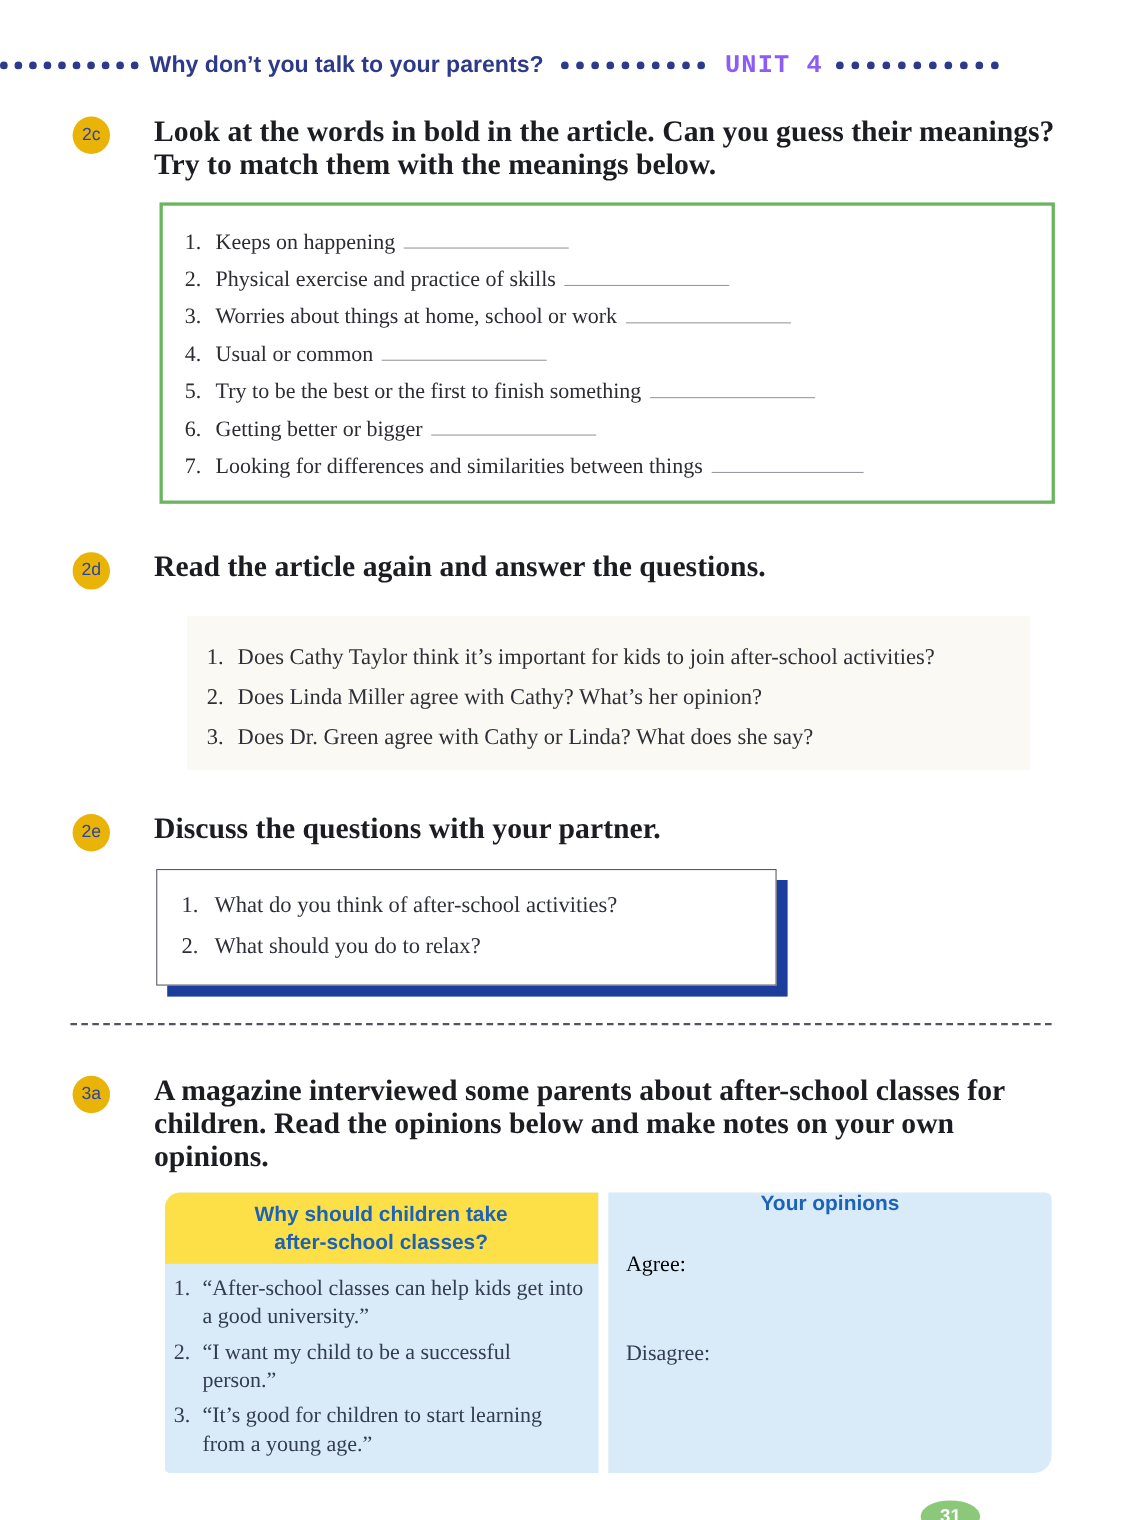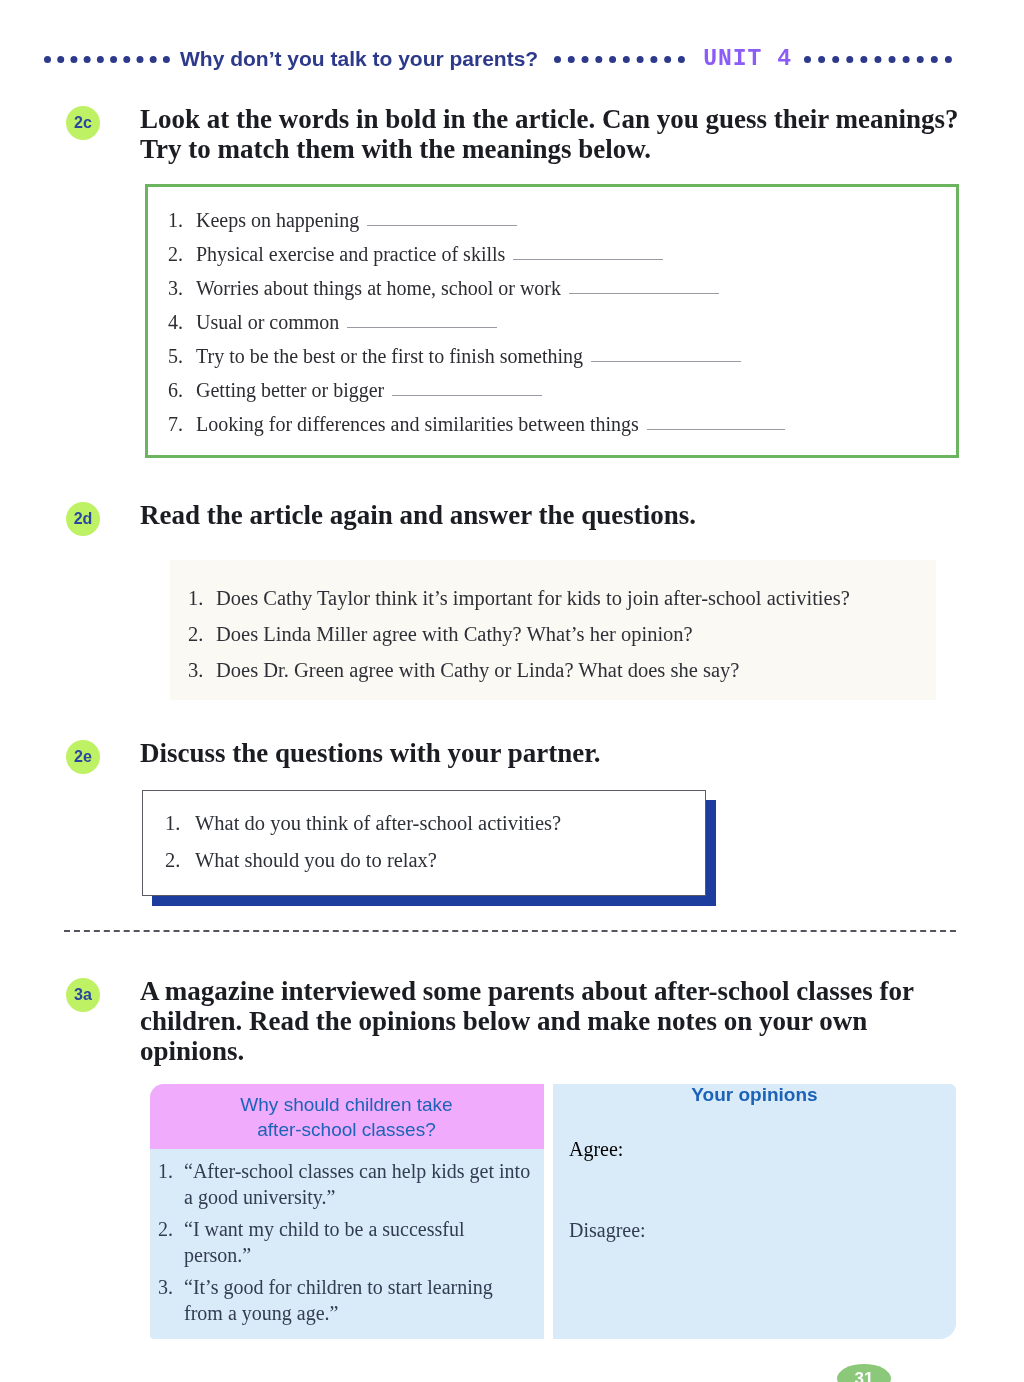--- a/index.html
+++ b/index.html
@@ -8,44 +8,44 @@
     background:#ffffff;
     font-family:"Liberation Serif", serif;
     color:#26272c;
     position:relative;
     overflow:hidden;
   }
 
   
   .header-row{
     display:flex;align-items:center;
-    margin-top:46px;width:908px;margin-left:44px;
+    margin-top:46px;width:908px;
   }
   .dots{border-top:7px dotted #2d3a8c;height:0;}
   .dots-left{width:126px;}
   .dots-mid{flex:1;margin:0 6px;}
   .dots-right{width:148px;}
   .header-title{
     font-family:"Liberation Sans", sans-serif;
     font-weight:700;font-size:21px;color:#2d3a8c;
     margin:0 10px;white-space:nowrap;
   }
   .unit-label{
     font-family:Liberation Mono, monospace;
     font-weight:800;font-size:23px;color:#8b5cf6;
     letter-spacing:1px;margin:0 12px;white-space:nowrap;
   }
 
   
   .section{display:flex;margin-left:66px;}
   .badge{
     flex:0 0 34px;width:34px;height:34px;border-radius:50%;
-    background:#bef264;
+    background:#eab308;
     color:#2b46a0;font-family:"Liberation Sans", sans-serif;
-    font-weight:700;font-size:16px;
+    font-weight:400;font-size:16px;
     display:flex;align-items:center;justify-content:center;
     margin-top:2px;
   }
   .instruction{
     margin-left:40px;
     font-weight:700;font-size:27px;line-height:30px;
     color:#1c1d23;max-width:830px;
   }
   .instruction .line{display:block;}
 
@@ -88,24 +88,24 @@
 
   
   .optable{
     display:flex;margin:18px 0 0 150px;width:806px;gap:9px;
   }
   .col-left{
     width:394px;background:#d9eaf8;
     border-radius:14px 0 0 4px;overflow:hidden;
   }
   .col-left .hdr{
-    background:#f0abfc;
+    background:#fde047;
     text-align:center;
     font-family:"Liberation Sans", sans-serif;
-    font-weight:400;font-size:19px;line-height:25px;
+    font-weight:700;font-size:19px;line-height:25px;
     color:#1c63b8;
     padding:8px 6px 7px 5px;
   }
   .col-left .hdr .line{display:block;}
   .op-body{padding:6px 8px 10px 8px;}
   .op-item{display:flex;font-size:20px;line-height:26px;color:#323c52;padding:3px 0;}
   .op-item .num{flex:0 0 26px;}
   .col-right{
     flex:1;background:#d9eaf8;
     border-radius:0 6px 16px 0;

